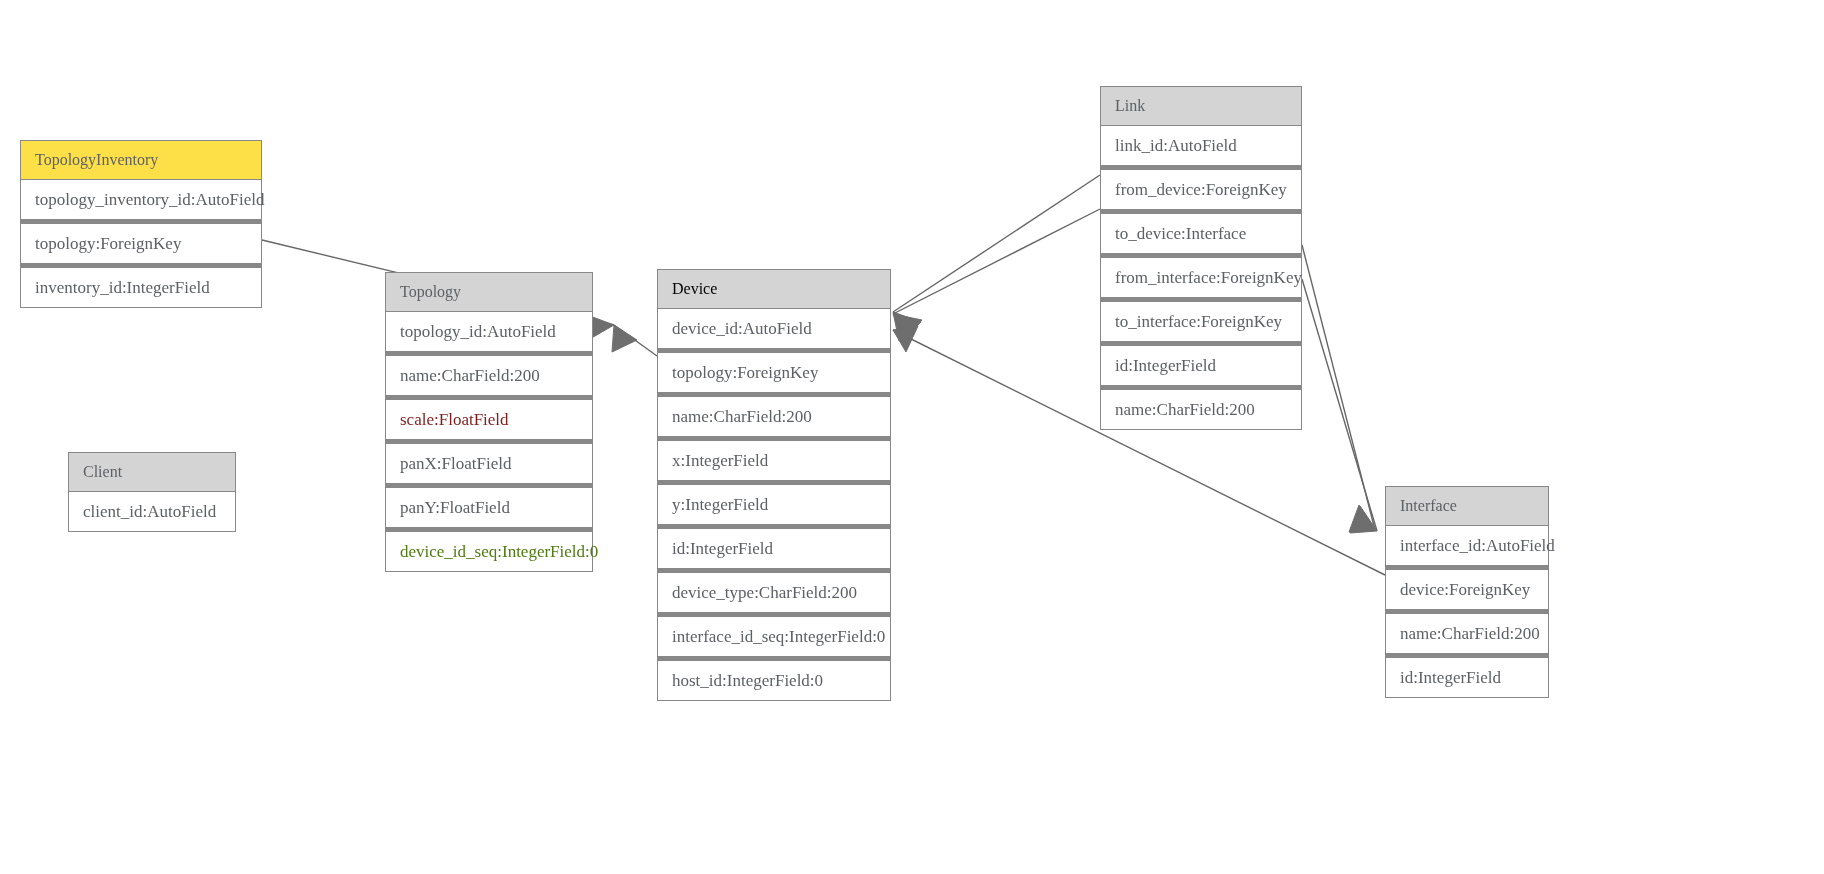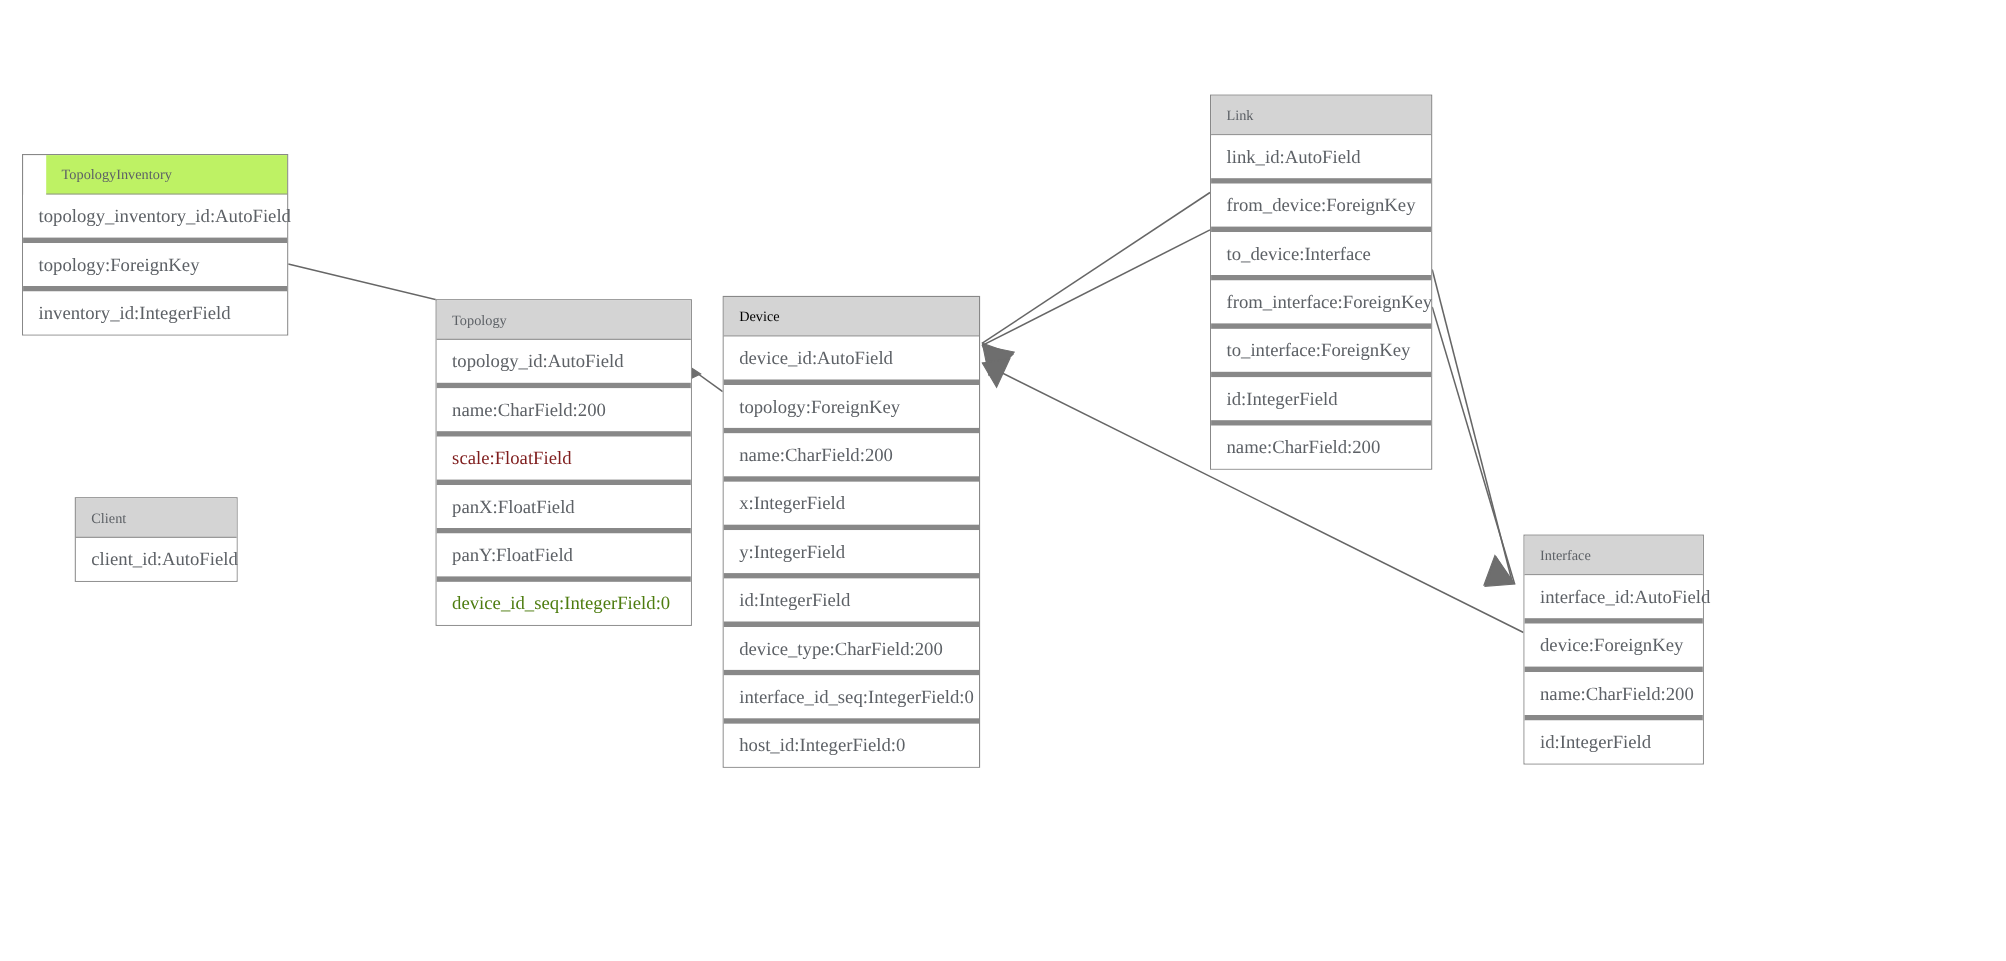--- a/index.html
+++ b/index.html
@@ -32,21 +32,21 @@
     box-sizing: border-box;
     background: #ffffff;
     border: 1px solid #888888;
     z-index: 5;
   }
   .entity-header {
     box-sizing: border-box;
     background: #d4d4d4;
     border-bottom: 1px solid #888888;
     color: #5d6166;
-    font-size: 13px;
+    font-size: 16px;
     line-height: 1;
     padding: 11px 0 11px 14px;
     white-space: nowrap;
   }
   .field-row {
     box-sizing: border-box;
     border-bottom: 5px solid #000000;
     color: #5d6166;
     font-size: 17px;
     line-height: 1;
@@ -88,30 +88,30 @@
         <path d="M1302,245 L1375,530" stroke="#666666" stroke-width="1.4" fill="none"></path>
         <path d="M1375,530 L1359,505 L1349,532 Z" fill="#6e6e6e" stroke="#6e6e6e" stroke-width="1"></path>
       </g>
       <g>
         <path d="M1302,279 L1377,531" stroke="#666666" stroke-width="1.4" fill="none"></path>
         <path d="M1377,531 L1360,506 L1350,533 Z" fill="#6e6e6e" stroke="#6e6e6e" stroke-width="1"></path>
       </g>
     </svg>
 
 <div class="entity" style="left: 20px; top: 140px; width: 242px; border-color: rgb(136, 136, 136);">
-      <div class="entity-header" style="background: #bef264; border-bottom-color: rgb(136, 136, 136); color: rgb(93, 97, 102); margin-left: 21px;">TopologyInventory</div>
+      <div class="entity-header" style="background: #fde047; border-bottom-color: rgb(136, 136, 136); color: rgb(93, 97, 102);">TopologyInventory</div>
       <div class="field-row" style="border-bottom-color: rgb(136, 136, 136); color: rgb(93, 97, 102);">topology_inventory_id:AutoField</div>
       <div class="field-row" style="border-bottom-color: rgb(136, 136, 136); color: rgb(93, 97, 102);">topology:ForeignKey</div>
       <div class="field-row" style="border-bottom-color: rgb(136, 136, 136); color: rgb(93, 97, 102);">inventory_id:IntegerField</div>
     </div>
-    <div class="entity" style="left: 68px; top: 452px; width: 148px; border-color: rgb(136, 136, 136);">
+    <div class="entity" style="left: 68px; top: 452px; width: 168px; border-color: rgb(136, 136, 136);">
       <div class="entity-header" style="background: rgb(212, 212, 212); border-bottom-color: rgb(136, 136, 136); color: rgb(93, 97, 102);">Client</div>
       <div class="field-row" style="border-bottom-color: rgb(136, 136, 136); color: rgb(93, 97, 102);">client_id:AutoField</div>
     </div>
-    <div class="entity" style="left: 396px; top: 272px; width: 233px; border-color: rgb(136, 136, 136);">
+    <div class="entity" style="left: 385px; top: 272px; width: 208px; border-color: rgb(136, 136, 136);">
       <div class="entity-header" style="background: rgb(212, 212, 212); border-bottom-color: rgb(136, 136, 136); color: rgb(93, 97, 102);">Topology</div>
       <div class="field-row" style="border-bottom-color: rgb(136, 136, 136); color: rgb(93, 97, 102);">topology_id:AutoField</div>
       <div class="field-row" style="border-bottom-color: rgb(136, 136, 136); color: rgb(93, 97, 102);">name:CharField:200</div>
       <div class="field-row" style="border-bottom-color: rgb(136, 136, 136); color: #7f1d1d;">scale:FloatField</div>
       <div class="field-row" style="border-bottom-color: rgb(136, 136, 136); color: rgb(93, 97, 102);">panX:FloatField</div>
       <div class="field-row" style="border-bottom-color: rgb(136, 136, 136); color: rgb(93, 97, 102);">panY:FloatField</div>
       <div class="field-row" style="border-bottom-color: rgb(136, 136, 136); color: #4d7c0f;">device_id_seq:IntegerField:0</div>
     </div>
     <div class="entity" style="left: 657px; top: 269px; width: 234px; border-color: rgb(136, 136, 136);">
       <div class="entity-header" style="background: rgb(212, 212, 212); border-bottom-color: rgb(136, 136, 136); color: #000000;">Device</div>

